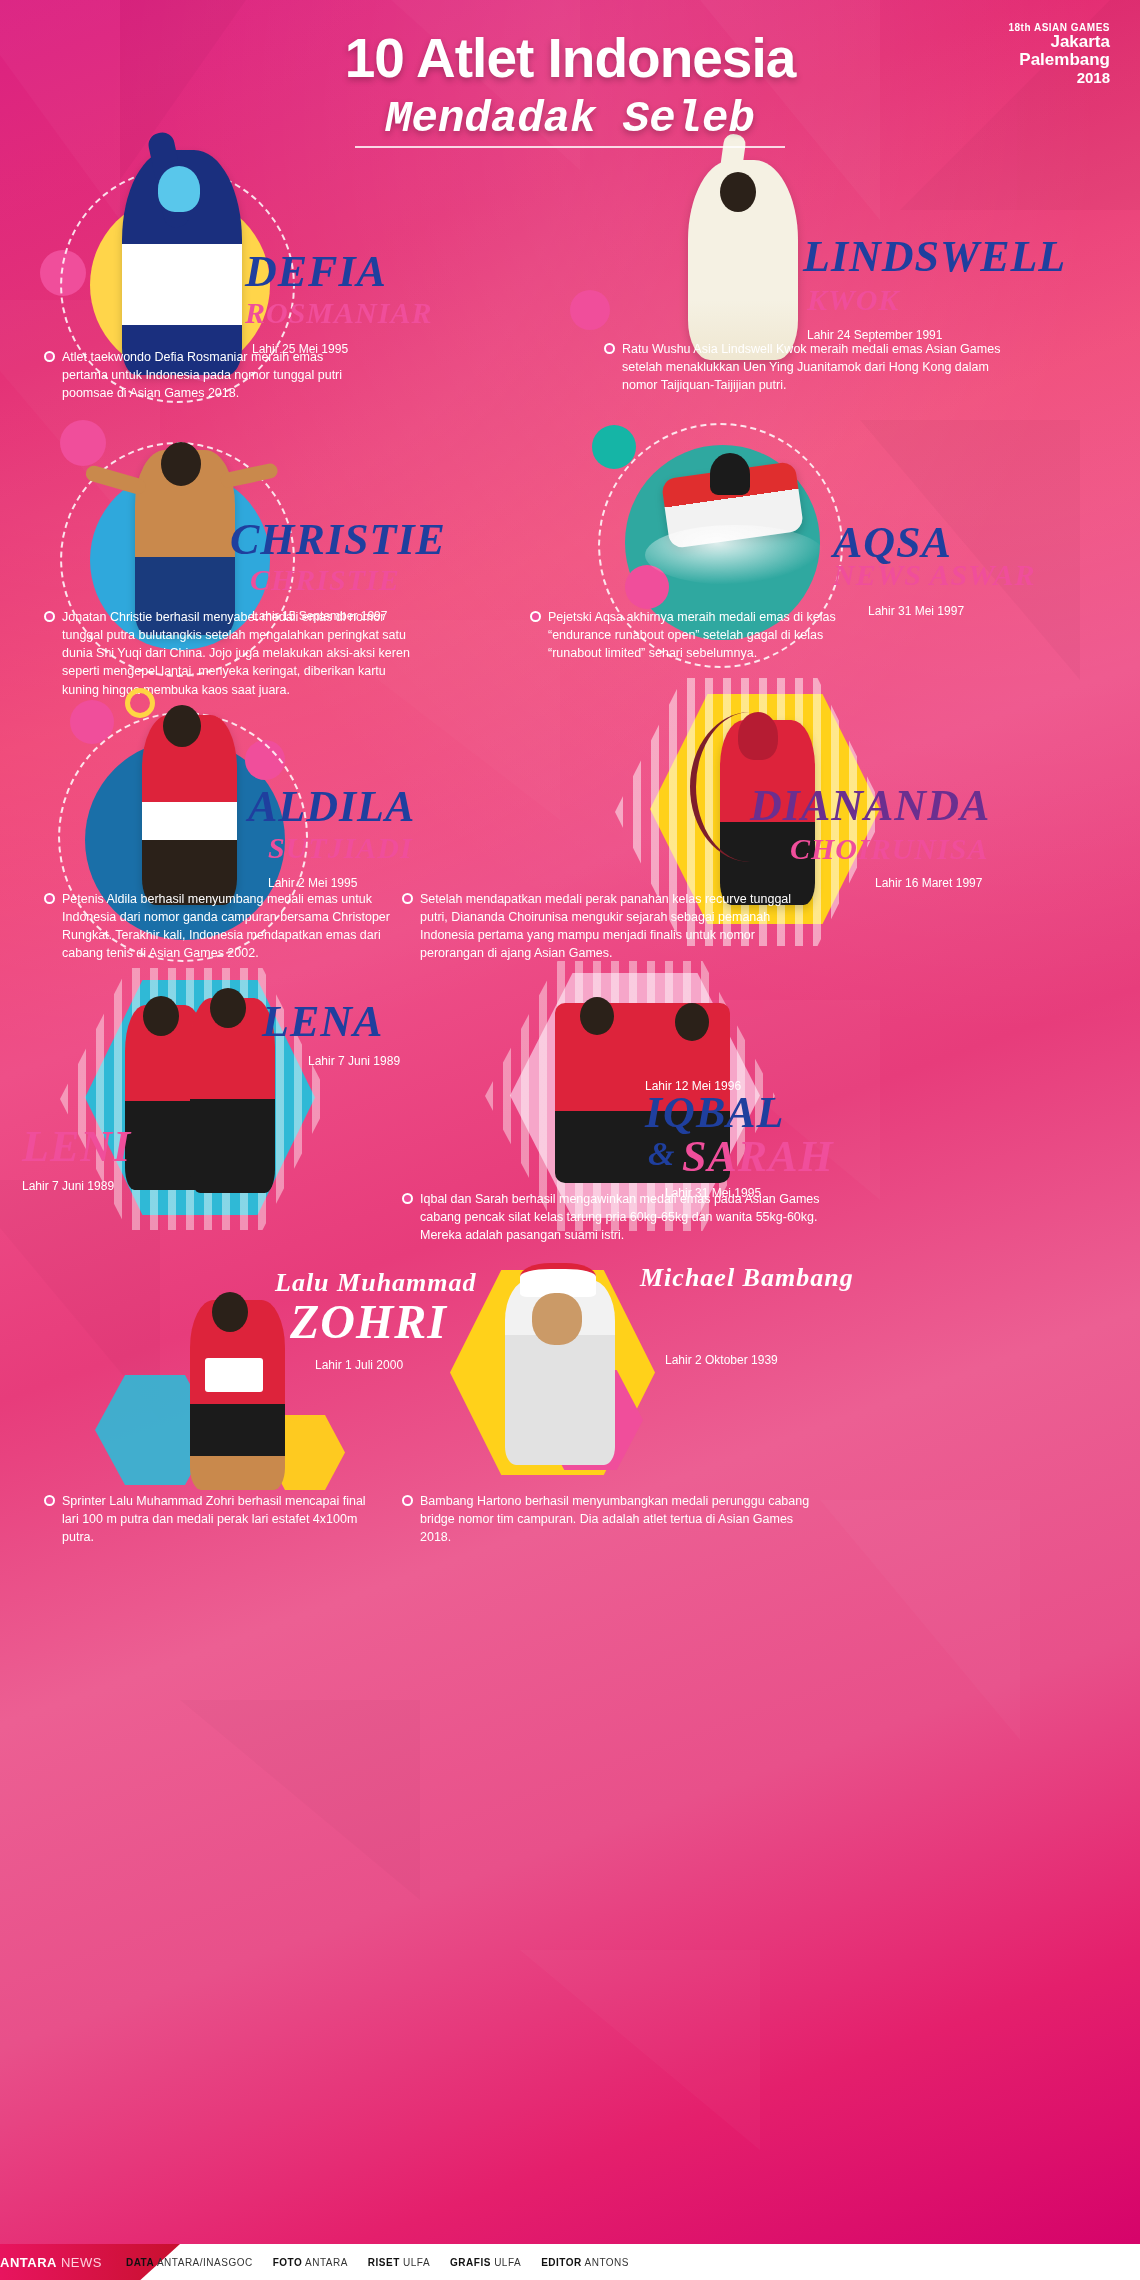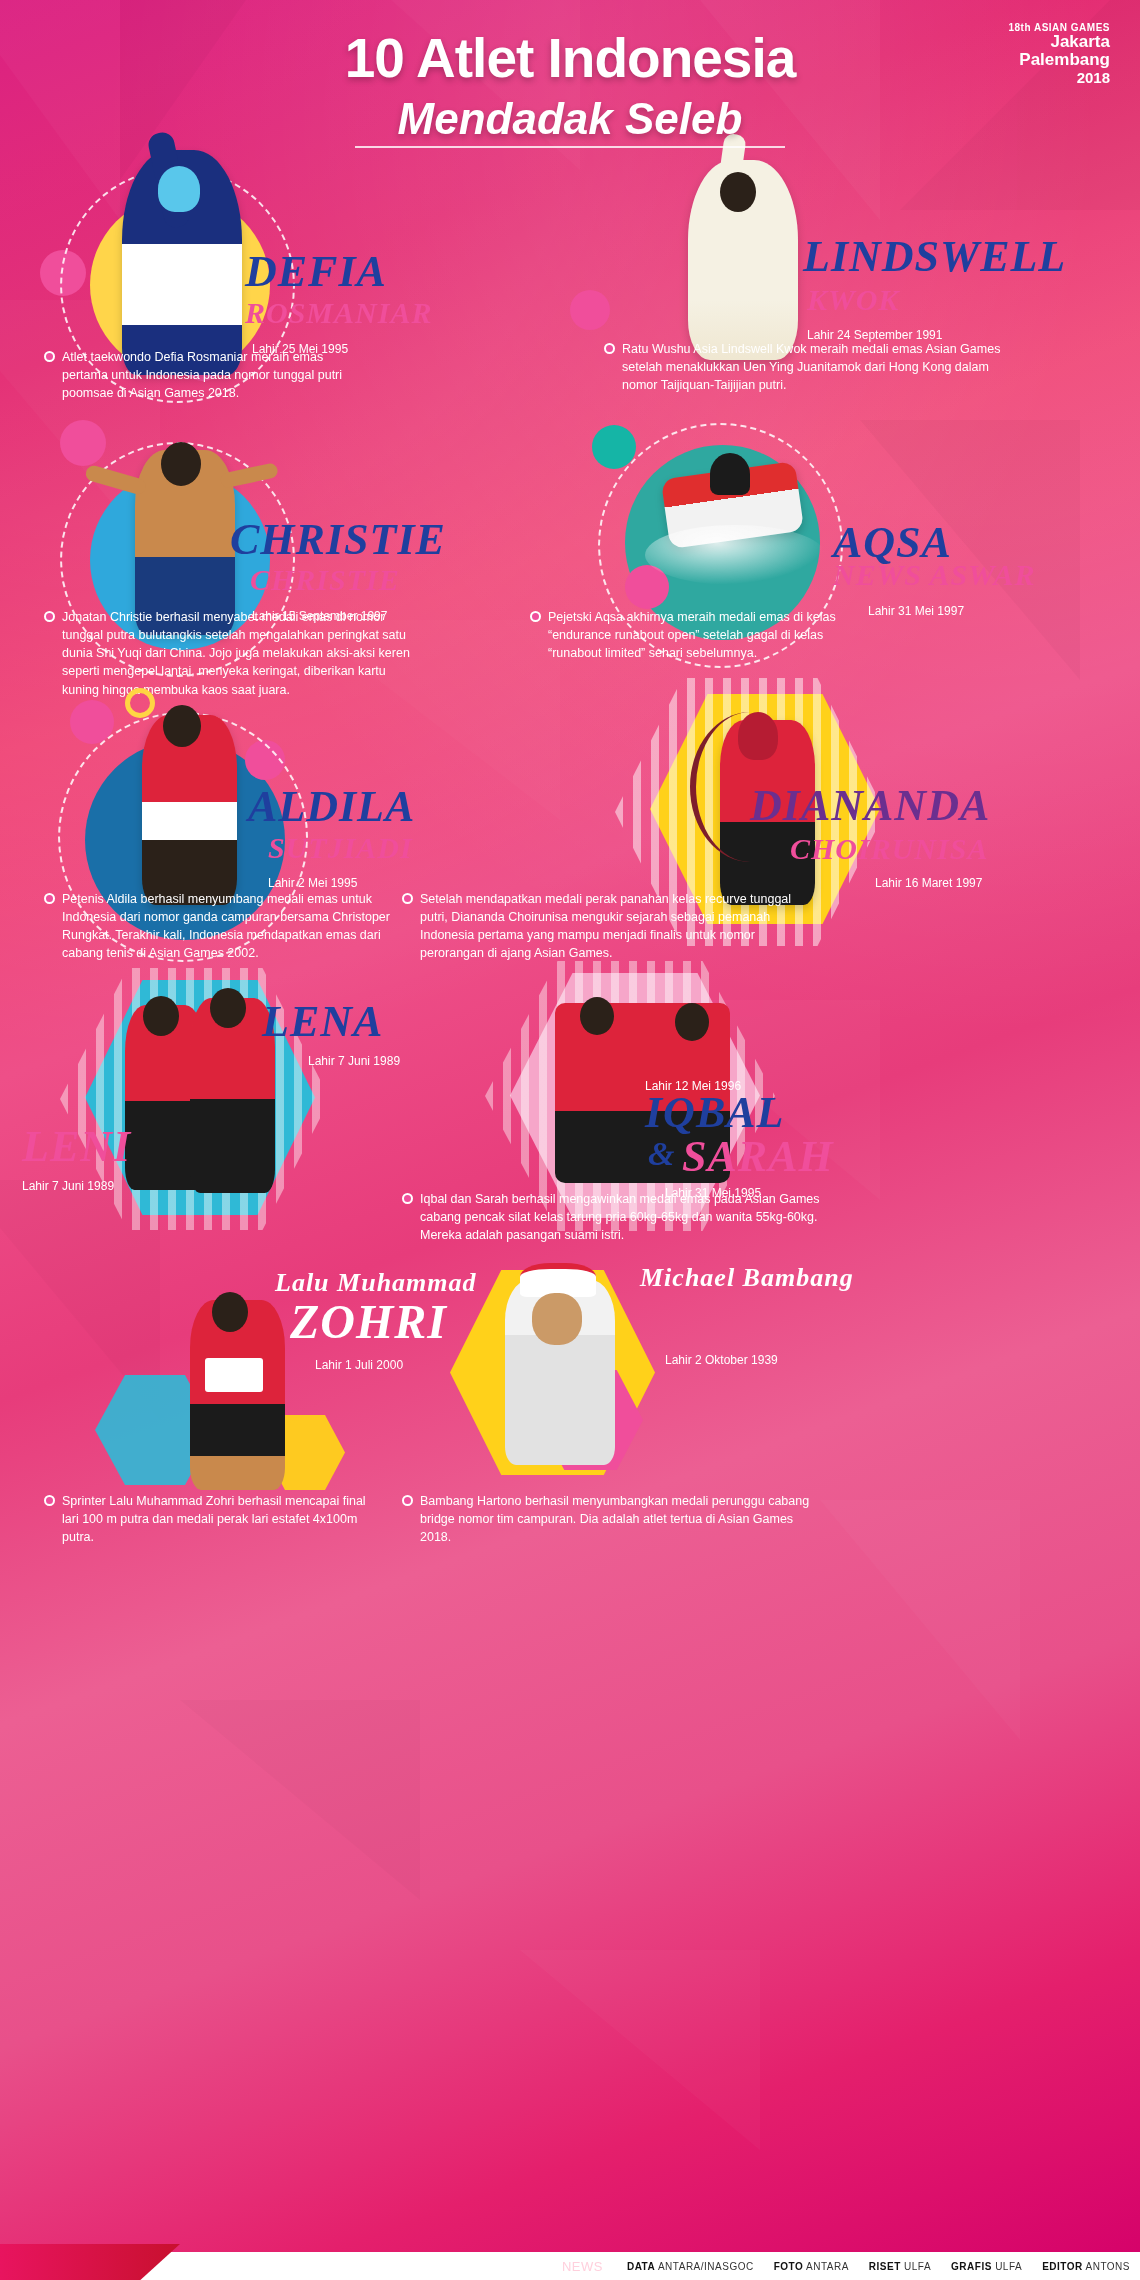--- a/index.html
+++ b/index.html
@@ -25,21 +25,21 @@
     position:absolute; display:block;
     border-style:solid;
     border-color: transparent;
   }
   .hdr { position:relative; padding-top:26px; text-align:center; z-index:5;}
   .hdr h1 {
     font-size:55px; color:#fff; letter-spacing:-1px;
     font-weight:bold; text-shadow:0 3px 6px rgba(0,0,0,.25);
   }
   .hdr h2 {
-    font-family:Liberation Sans, sans-serif;
+    font-family:Liberation Mono, monospace;
     font-style:italic; font-size:44px; color:#fff; font-weight:bold;
     margin-top:4px; text-shadow:0 3px 6px rgba(0,0,0,.25);
   }
   .hdr .rule { width:430px; height:2px; background:rgba(255,255,255,.8); margin:2px auto 0;}
   .games-logo {
     position:absolute; right:30px; top:22px; text-align:right; color:#fff; z-index:6;
   }
   .games-logo .g1 { font-size:10px; letter-spacing:.5px; font-weight:bold;}
   .games-logo .g2 { font-size:17px; font-weight:bold; line-height:1.05;}
   .games-logo .g3 { font-size:17px; font-weight:bold; line-height:1.05;}
@@ -70,22 +70,22 @@
     clip-path:polygon(25% 0%,75% 0%,100% 50%,75% 100%,25% 100%,0% 50%);
   }
   .tri { position:absolute; width:0;height:0; }
   
   .figure {
     position:absolute;
     border-radius:10px;
     filter: saturate(1.05);
   }
   .footer {
-    position:absolute; bottom:0; left:0; width:1140px; height:28px;
-    background:#fff; display:flex; align-items:center; justify-content:flex-end;
+    position:absolute; bottom:0; left:0; width:1140px; height:36px;
+    background:#fff; display:flex; align-items:center; justify-content:flex-start;
     font-size:10px; color:#333; letter-spacing:.5px;
   }
   .footer .brand { display:flex; align-items:center; gap:4px; margin-right:14px;}
   .footer .seg { margin:0 10px; }
   .footer .seg b { color:#111; }
   .footer-arrow {
     position:absolute; left:0; bottom:0; width:180px; height:36px;
     background:linear-gradient(90deg,#e8145f,#c8102e);
     clip-path:polygon(0 0,100% 0,78% 100%,0 100%);
   }

